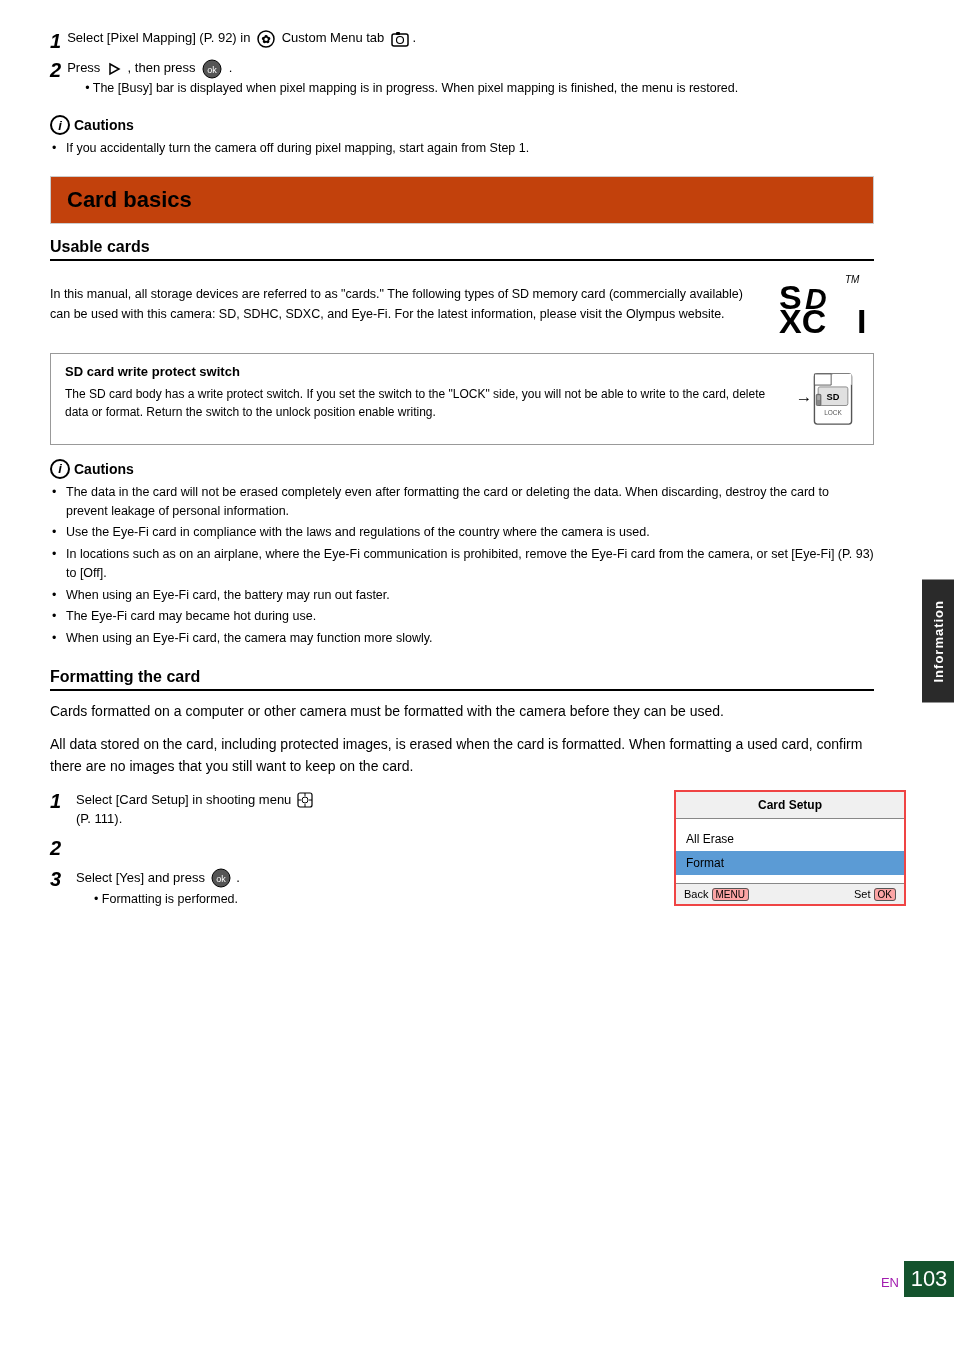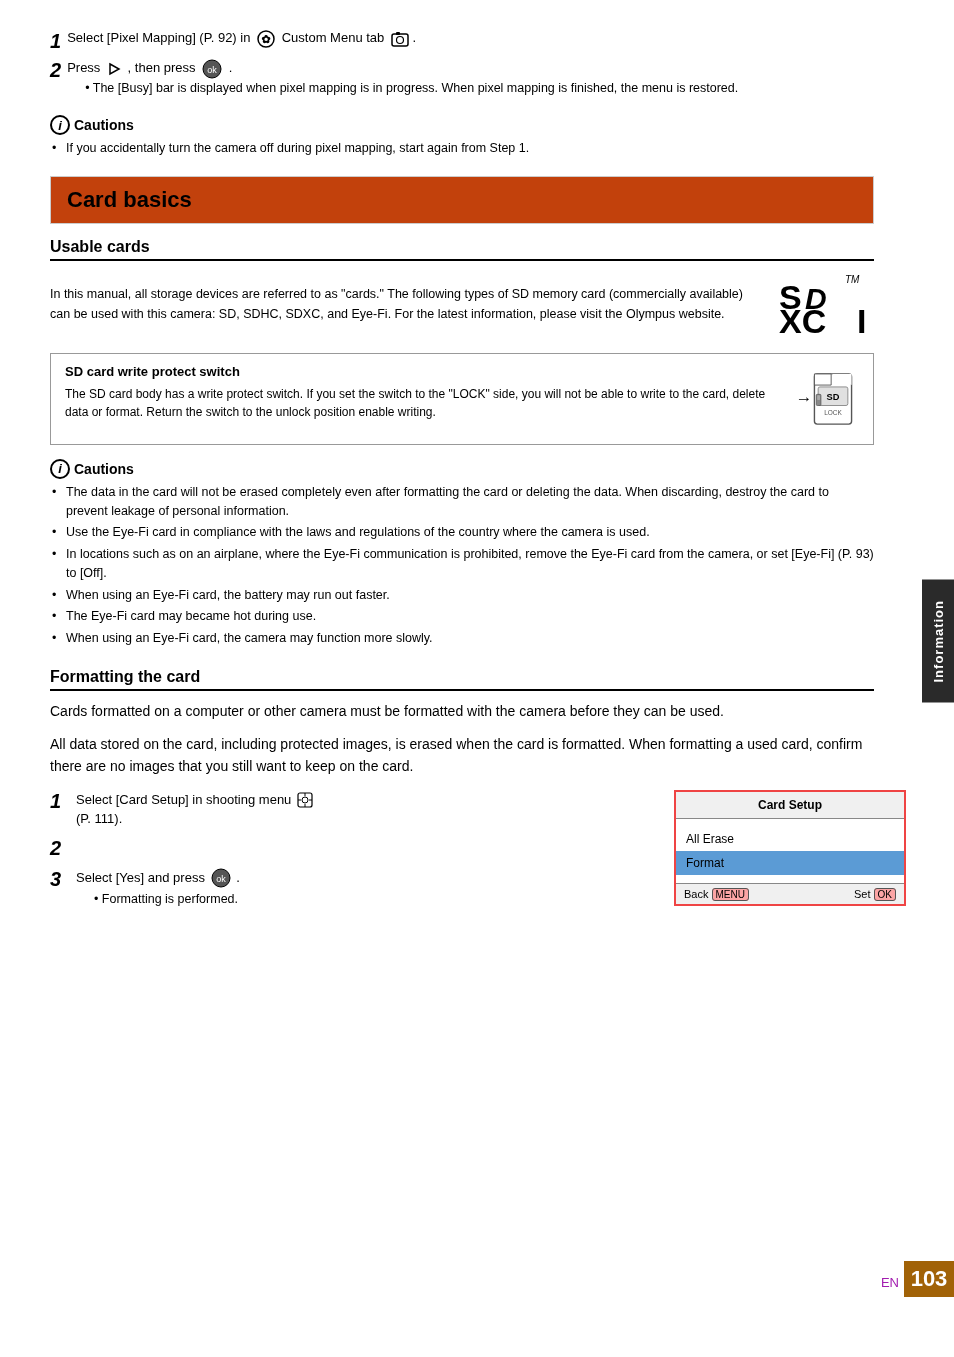--- a/index.html
+++ b/index.html
@@ -38,24 +38,24 @@
       display: flex;
       align-items: center;
       justify-content: center;
     }
 
     .page-number-box {
       position: absolute;
       right: 0;
       bottom: 60px;
       width: 50px;
-      background: #a16207;
+      background: #14532d;
       color: #fff;
       font-size: 22px;
-      font-weight: bold;
+      font-weight: normal;
       text-align: center;
       padding: 5px 5px;
     }
 
     .en-label {
       position: absolute;
       right: 55px;
       bottom: 67px;
       font-size: 13px;
       color: #a21caf;

